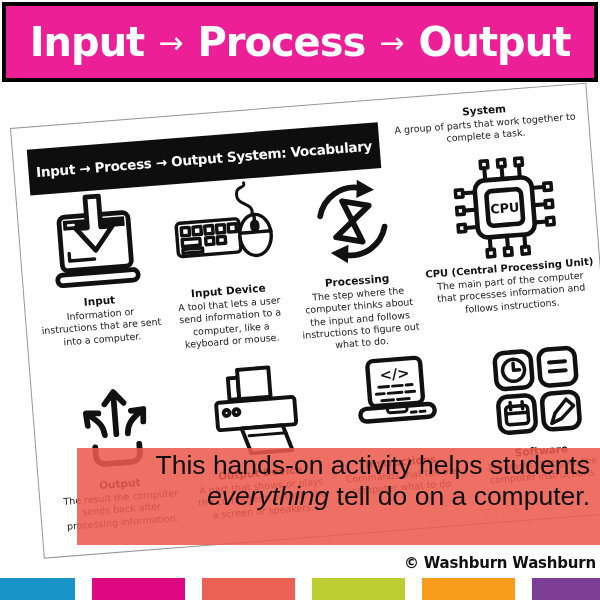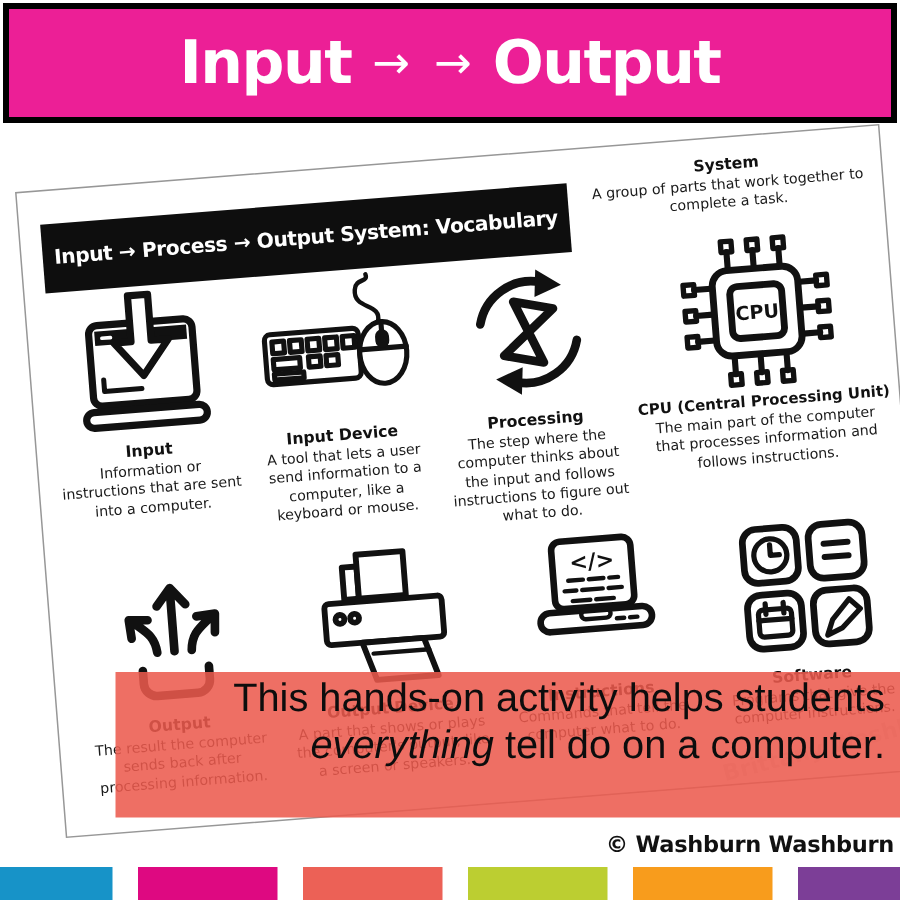--- a/index.html
+++ b/index.html
@@ -67,20 +67,21 @@
   .color-squares .square { width:93px; height:30px; }
 
   svg text { font-family:"DejaVu Sans", sans-serif; }
 </style>
 </head>
 <body>
 
 <div class="top-banner" style="background-color: rgb(236, 31, 150);">
   <span class="word">Input</span>
   <span class="arrow">→</span>
+  <span class="word">Process</span>
   <span class="arrow">→</span>
   <span class="word">Output</span>
 </div>
 
 <div class="page">
 
   <div class="sheet-banner">
     <span>Input → Process → Output System: Vocabulary</span>
   </div>
 

